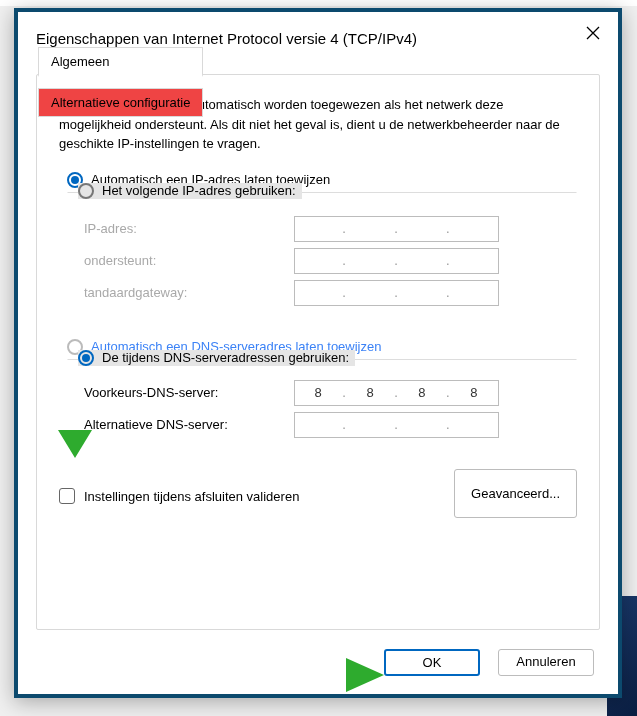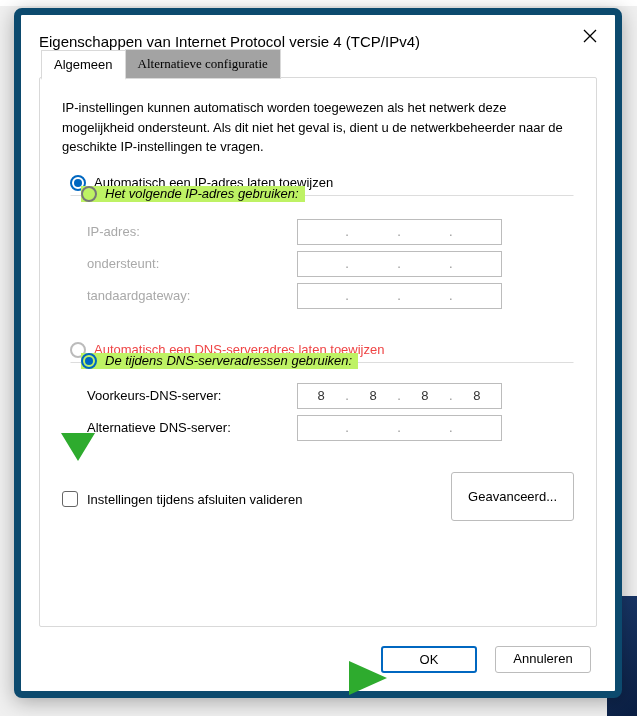--- a/index.html
+++ b/index.html
@@ -1,36 +1,36 @@
 <!DOCTYPE html>
 <html><head>
   <meta charset="utf-8">
   <style>
     * { box-sizing: border-box; font-family: "Segoe UI", sans-serif; font-size: 13px; }
     body { margin: 0; background: #f0f0f0; width: 637px; height: 716px; position: relative; }
     .bg-stripe { position: absolute; left: 0; top: 0; width: 100%; height: 6px; background: #fff; }
     .task-swoosh { position: absolute; right: 0; bottom: 0; width: 30px; height: 120px; background: linear-gradient(135deg, #1a3a6d, #0a1e42);}
-    .dialog { position: absolute; left: 14px; top: 8px; width: 608px; height: 690px; background: #fff; border: 7px solid #0c4a6e; border-radius: 8px; box-shadow: 0 4px 20px rgba(0,0,0,.3); }
+    .dialog { position: absolute; left: 14px; top: 8px; width: 608px; height: 690px; background: #fff; border: 4px solid #0c4a6e; border-radius: 0; box-shadow: 0 4px 20px rgba(0,0,0,.3); }
     .title-bar { height: 52px; display: flex; align-items: center; padding-left: 18px; }
     .title { font-size: 15px; flex: 1; }
     .close-btn { width: 46px; height: 38px; display: flex; align-items: center; justify-content: center; cursor: pointer; margin-right: 2px; margin-top: -10px;}
     .close-btn svg { width: 14px; height: 14px; }
     .panel { position: absolute; left: 18px; top: 62px; right: 18px; bottom: 64px; border: 1px solid #d9d9d9; border-radius: 2px; }
-    .tab-row { display: flex; margin-top: -1px; }
+    .tab-row { display: flex; margin-top: -1px; flex-direction: column; }
     .tab { padding: 6px 12px; border: 1px solid #d9d9d9; border-bottom: none; background: #fff; position: relative; top: 1px; margin-left: -1px;}
-    .tab.inactive { background: #a3a3a3; border-bottom: 1px solid #d9d9d9; top: 0; font-family: Liberation Serif, serif; }
+    .tab.inactive { background: #ef4444; border-bottom: 1px solid #d9d9d9; top: 12px; }
     .tab.active { background: #fff; border-bottom: 2px solid #fff; z-index: 2; font-size: 13px;}
     .tab-body { padding: 20px 22px 14px 22px; }
     .desc { line-height: 1.5; margin-bottom: 8px; }
     .radio-row { display: flex; align-items: center; margin: 18px 0 4px 8px; }
     .radio { width: 16px; height: 16px; border-radius: 50%; border: 2px solid #777; margin-right: 8px; display: flex; align-items: center; justify-content: center; }
     .radio.checked { border-color: #0067c0; }
     .radio.checked::after { content: ""; width: 8px; height: 8px; background: #0067c0; border-radius: 50%; }
     .group { border: 1px solid transparent; border-top: 1px solid #ddd; margin: 2px 0 16px 8px; padding: 8px 0 8px 10px; position: relative; }
-    .group-legend { position: relative; top: -18px; background: #bef264; display: inline-flex; align-items: flex-end; padding-right: 6px; font-style: italic; }
+    .group-legend { position: relative; top: -18px; background: #e5e5e5; display: inline-flex; align-items: flex-end; padding-right: 6px; }
     .group-inner { margin-top: -10px; }
     .field-row { display: flex; align-items: center; margin: 6px 6px; }
     .field-lbl { width: 210px; }
     .disabled { color: #a9a9a9; }
     .ip-input { width: 205px; height: 26px; border: 1px solid #bcbcbc; background: #fff; display: flex; align-items: center; justify-content: space-evenly; font-family: "Consolas", monospace; letter-spacing: 1px; color: #333; }
     .ip-input.dis { background: #fff; color: #a9a9a9; }
     .ip-dot { color: #999; }
     .check-row { display: flex; align-items: center; margin-top: 6px; }
     .checkbox { width: 16px; height: 16px; border: 1.5px solid #666; border-radius: 3px; margin-right: 9px; }
     .adv-row { display: flex; justify-content: space-between; align-items: center; margin-top: 0; }
@@ -113,21 +113,21 @@
                 <span></span>
                 <span class="ip-dot">.</span>
                 <span></span>
               </div>
           </div>
         </div>
       </div>
 
       <div class="radio-row disabled">
         <div class="radio" style="border-color:#bbb"></div>
-        <div style="color:#ef4444">Automatisch een DNS-serveradres laten toewijzen</div>
+        <div style="color:#3b82f6">Automatisch een DNS-serveradres laten toewijzen</div>
       </div>
 
       <div class="group">
         <div class="group-legend">
           <div class="radio-row" style="margin:0">
             <div class="radio checked"></div>
             <div>De tijdens DNS-serveradressen gebruiken:</div>
           </div>
         </div>
         <div class="group-inner">

